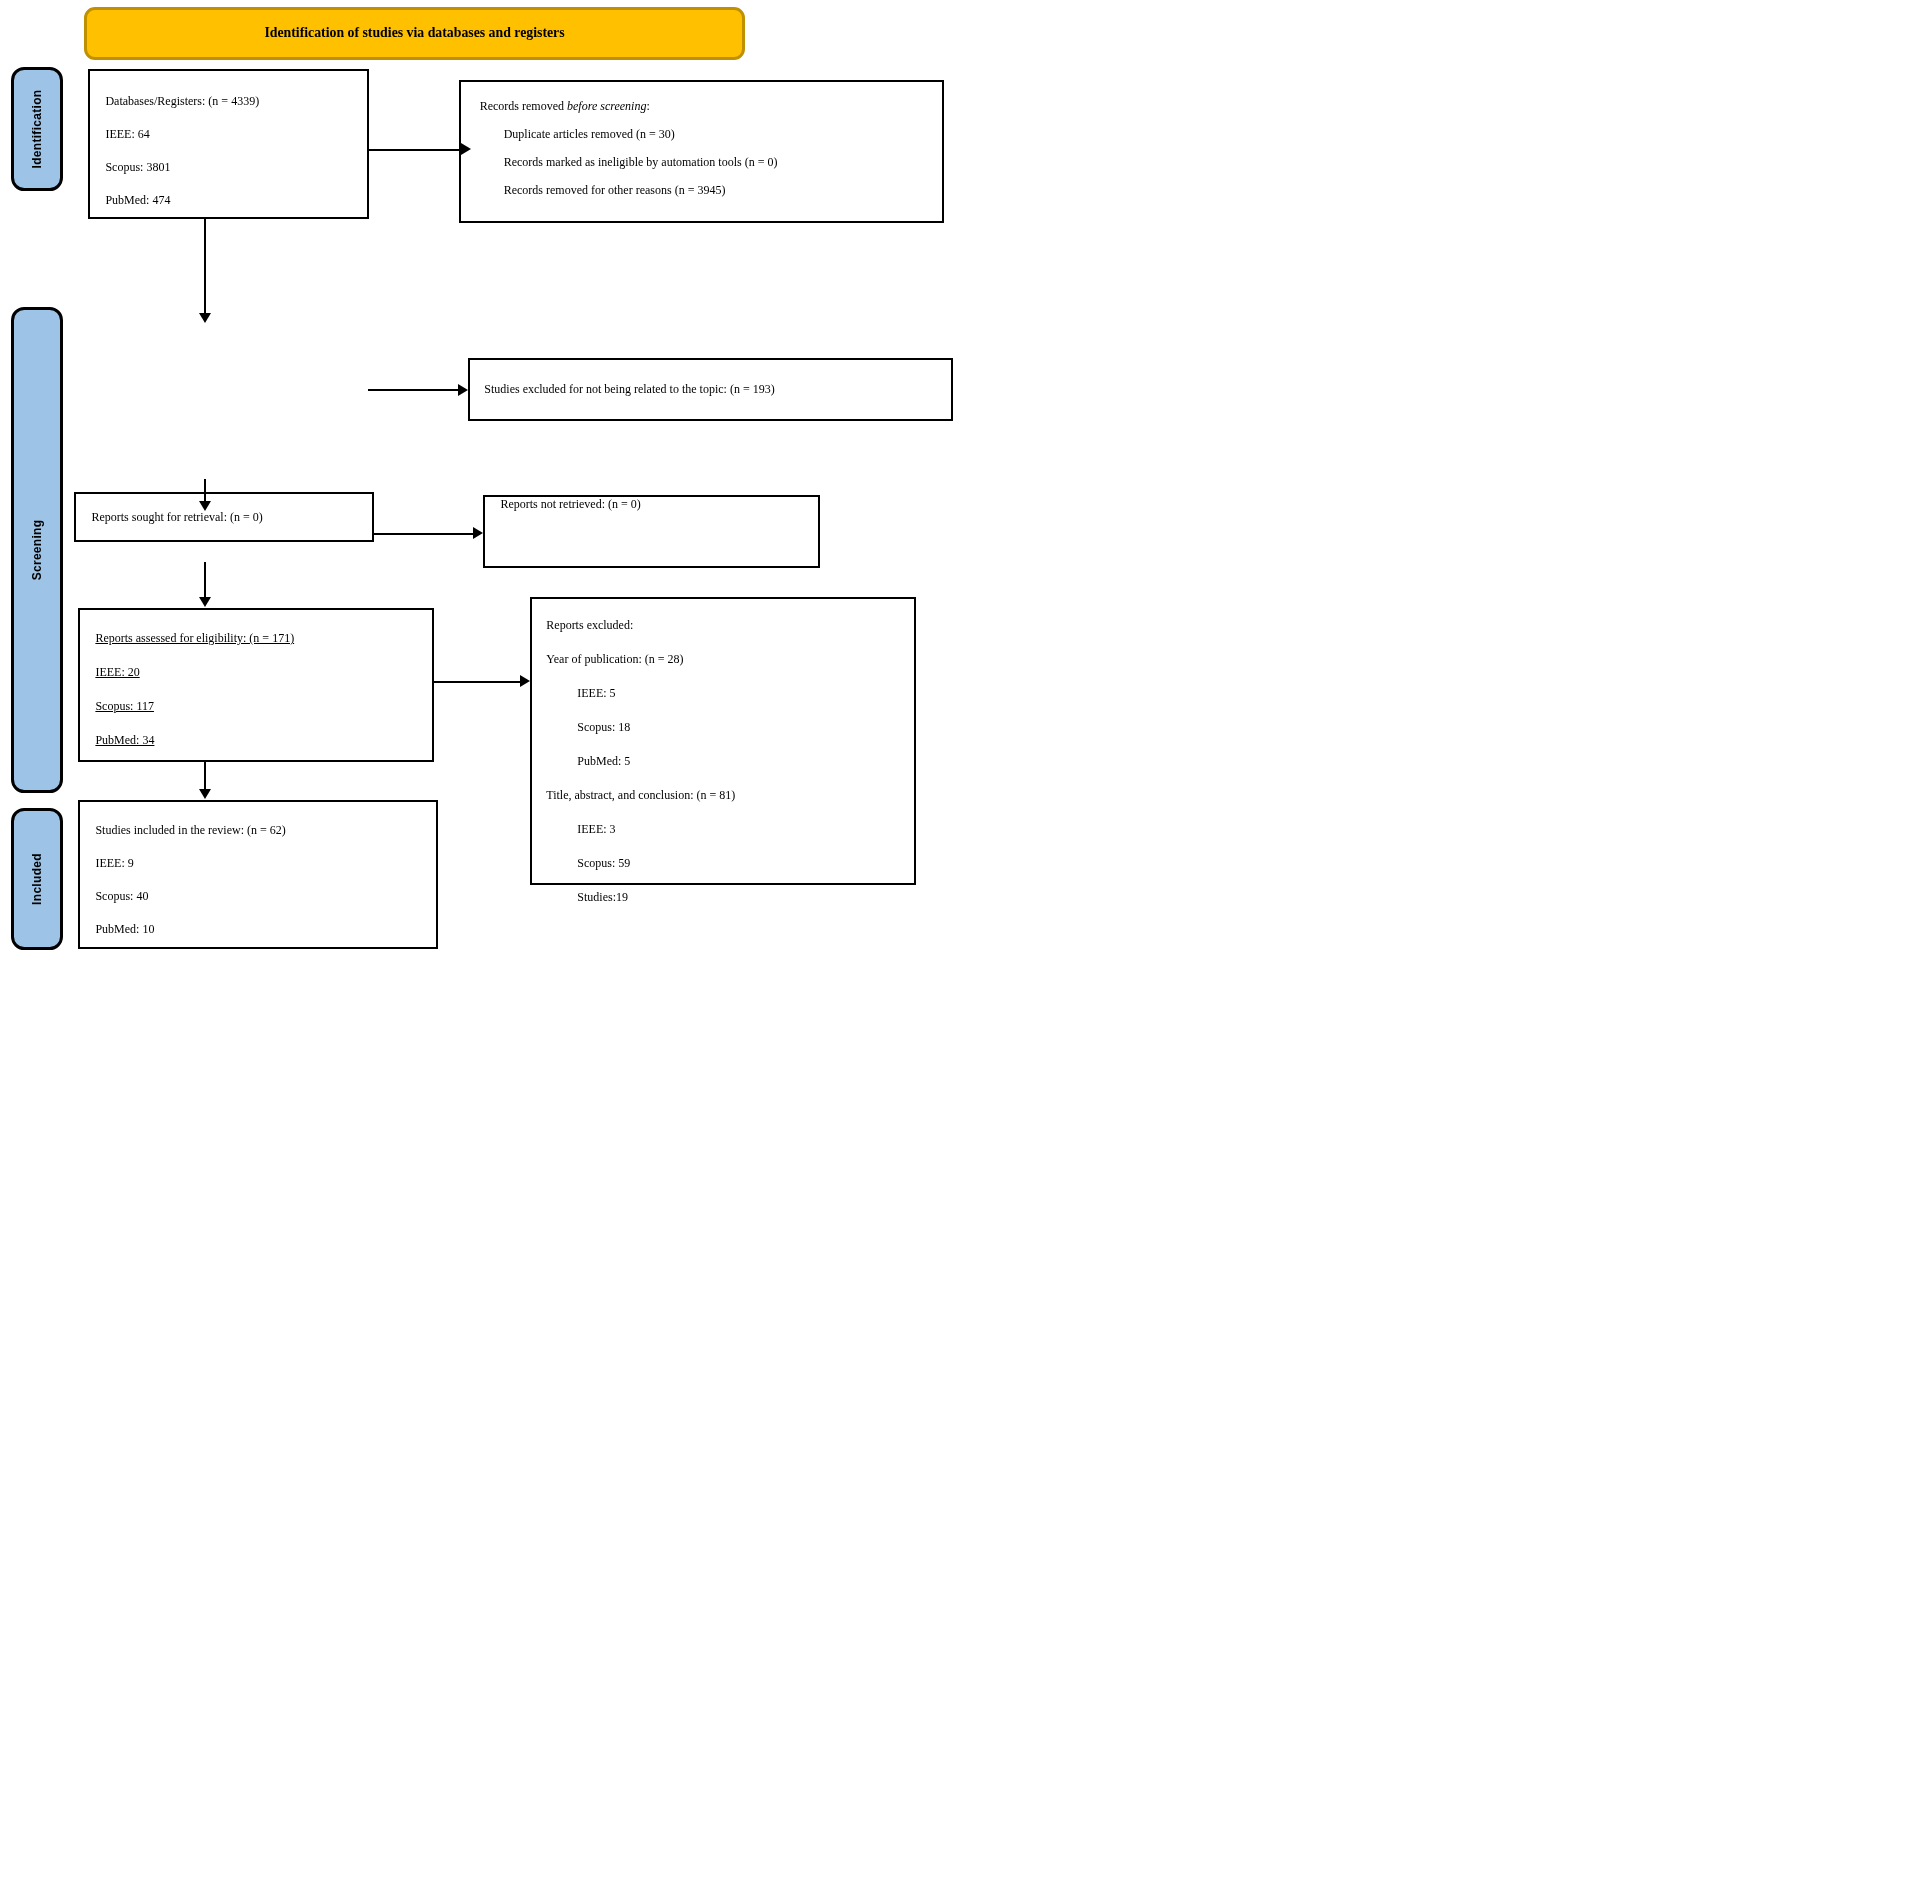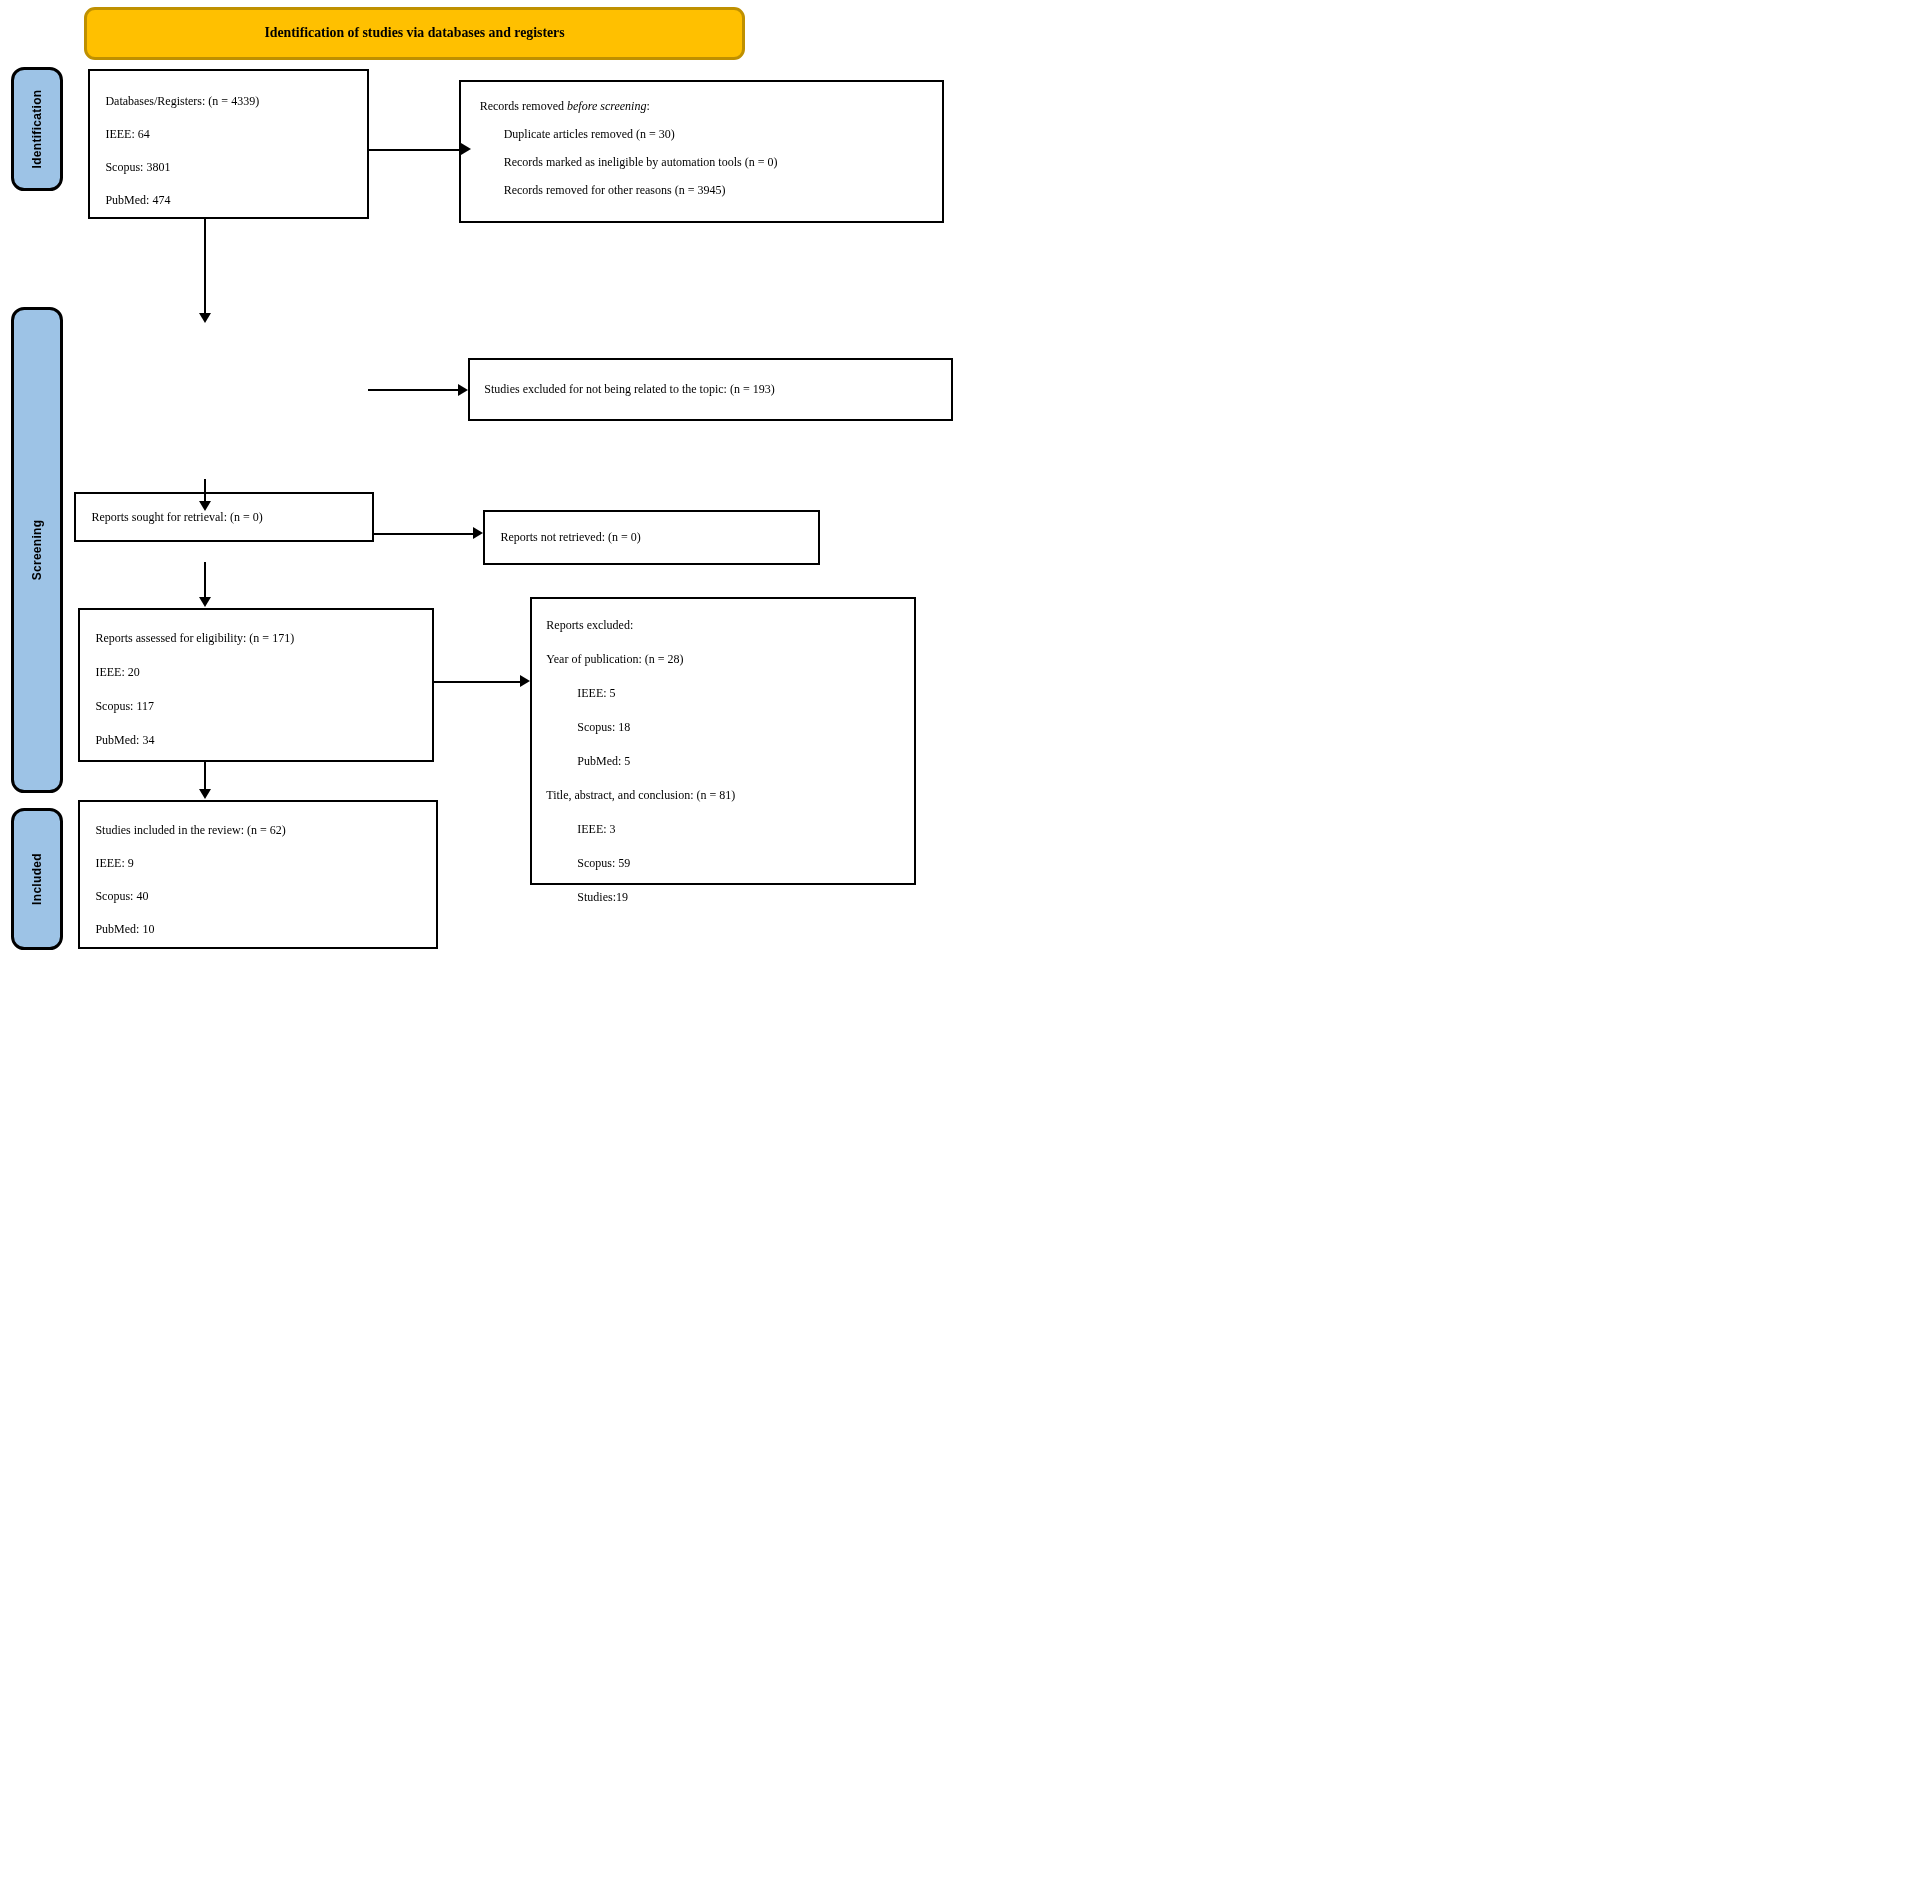--- a/index.html
+++ b/index.html
@@ -54,24 +54,24 @@
 
   #box-screened{ left:80px; top:324px; width:288px; height:155px; padding:13.2px 5.5px 0 15.4px; }
   #box-screened .line{ line-height:34px; }
 
   #box-excluded-topic{ left:468px; top:358px; width:485px; height:63px; padding:0 5.5px 0 14.3px;
     display:flex; align-items:center; }
 
   #box-sought{ left:74px; top:492px; width:300px; height:50px; padding:0 5.5px 0 15.4px;
     display:flex; align-items:center; }
 
-  #box-not-retrieved{ left:483px; top:510px; width:337px; height:55px; padding:0 5.5px 0 15.4px;
-    display:flex; align-items:center; }
+  #box-not-retrieved{ left:483px; top:495px; width:337px; height:73px; padding:0 5.5px 0 15.4px;
+    display:flex; align-items:flex-start; }
 
-  #box-assessed{ left:78px; top:608px; width:356px; height:154px; padding:11px 5.5px 0 15.4px; }
+  #box-assessed{ left:78px; top:608px; width:356px; height:154px; padding:11px 5.5px 0 15.4px;text-decoration:underline; }
   #box-assessed .line{ line-height:34px; }
 
   #box-reports-excluded{ left:530px; top:597px; width:386px; height:288px; padding:8.8px 5.5px 0 14.3px; }
   #box-reports-excluded .line{ line-height:34px; }
   #box-reports-excluded .indent{ margin-left:31px; }
 
   #box-included{ left:70px; top:800px; width:360px; height:149px; padding:12px 5.5px 0 15.4px;margin-left:8px; }
   #box-included .line{ line-height:33px; }
 
   

